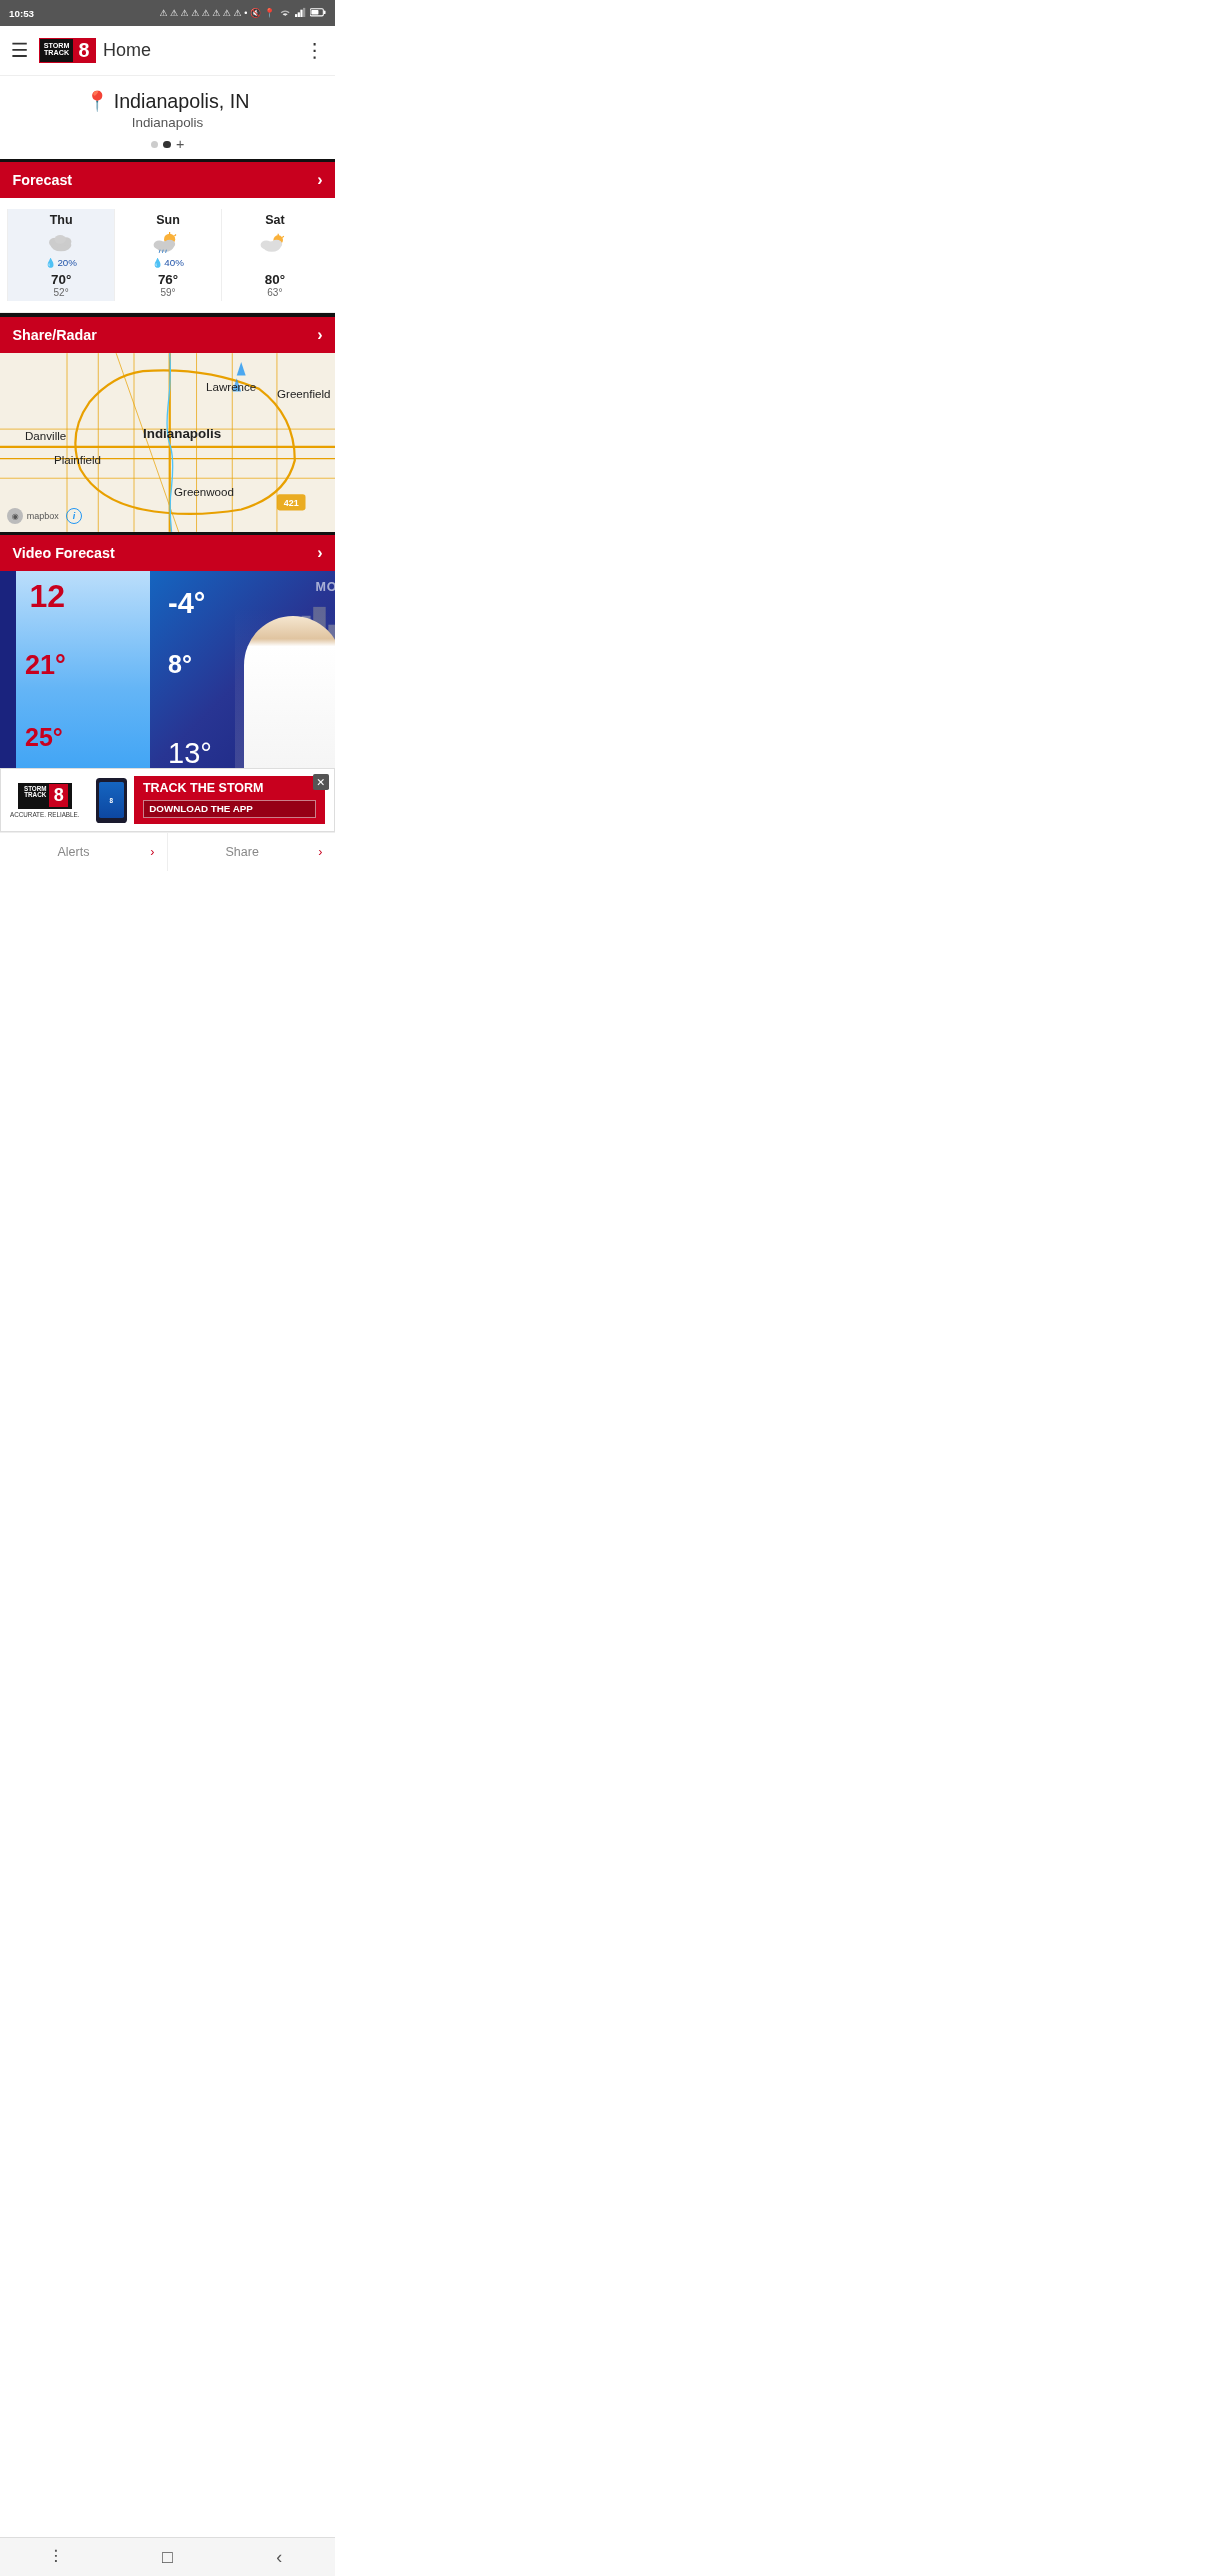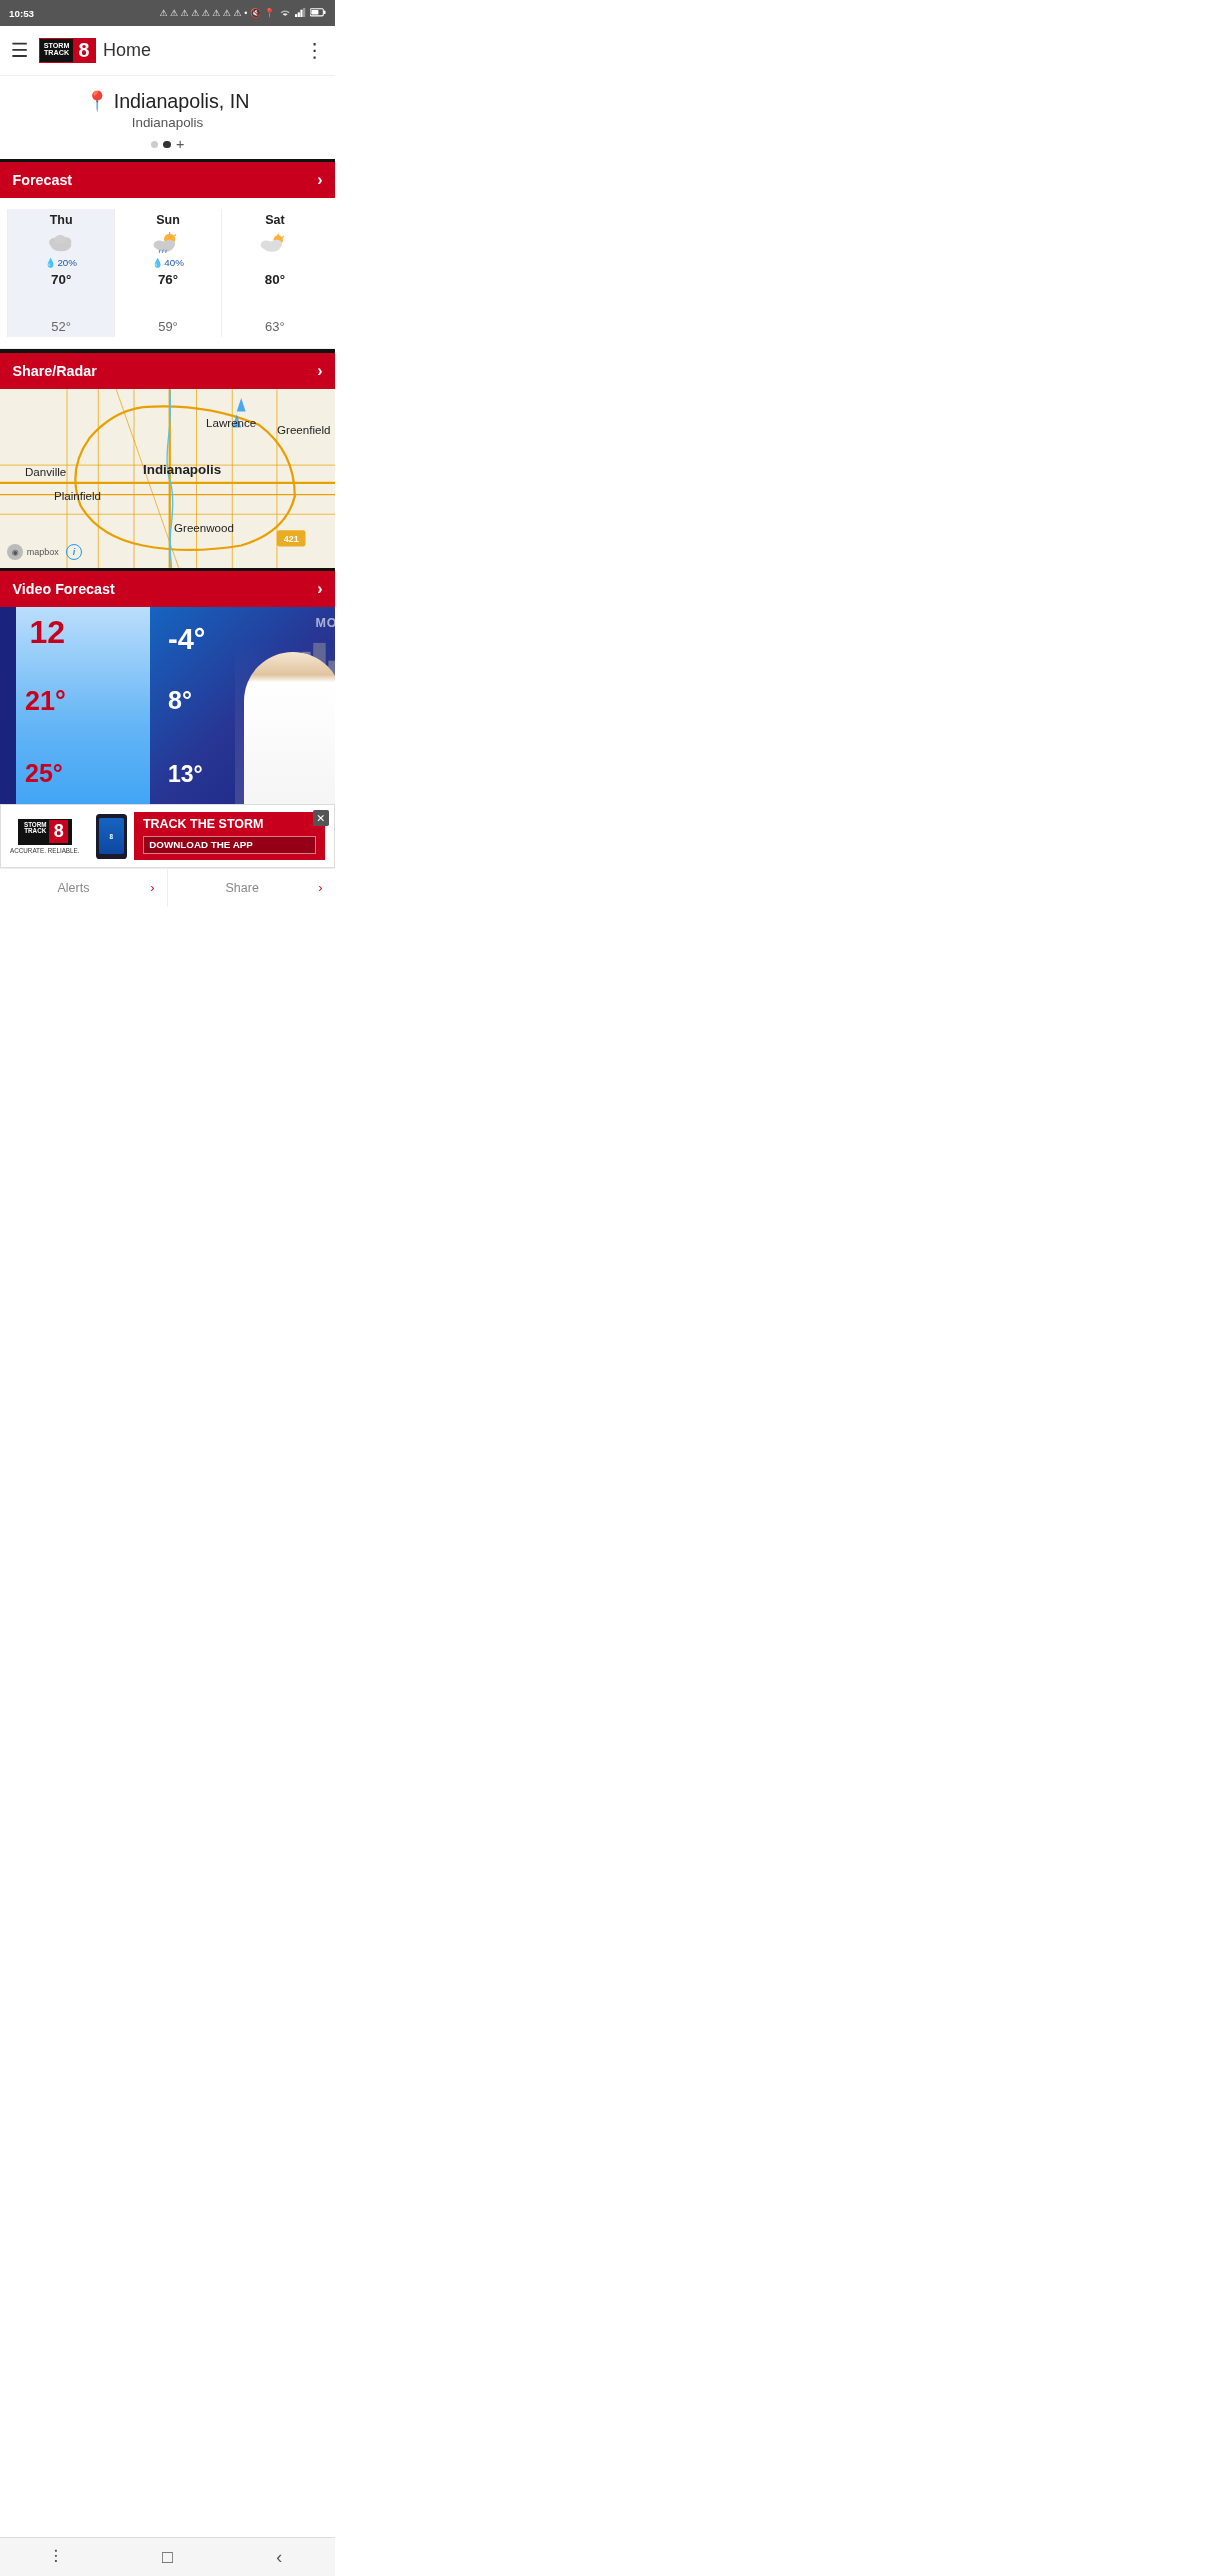--- a/index.html
+++ b/index.html
@@ -202,23 +202,22 @@
       gap: 0.9px;
       margin-bottom: 3.6px;
     }
     .precip-dot { color: #2255aa; font-size: 9px; }
     .day-high {
       font-size: 13.4px;
       font-weight: 700;
       color: #222;
     }
     .day-low {
-      font-size: 13px;
+      font-size: 10px;
       color: #666;
-      margin-top: 32px;
     }
 
     
     .map-container {
       position: relative;
       width: 100%;
       height: 179px;
       background: #f5f0e8;
       overflow: hidden;
     }
@@ -643,21 +642,21 @@
           <line x1="6" y1="30" x2="10" y2="26" stroke="#f9a825" stroke-width="2"></line>
           <line x1="4" y1="20" x2="9" y2="20" stroke="#f9a825" stroke-width="2"></line>
           <line x1="6" y1="10" x2="10" y2="14" stroke="#f9a825" stroke-width="2"></line>
         </svg>
       </div>
     </div>
 
     <div style="position:absolute;right:0;top:0;width:60%;height:100%;background:linear-gradient(135deg,#1565c0 0%,#283593 50%,#1a237e 100%);">
       <div style="position:absolute;top:18px;left:18px;font-size:29px;font-weight:900;color:#fff;line-height:1;">-4°</div>
       <div style="position:absolute;top:81px;left:18px;font-size:25px;font-weight:900;color:#fff;line-height:1;">8°</div>
-      <div style="position:absolute;bottom:18px;left:18px;font-size:23px;font-weight:700;color:#fff;line-height:1;">13°</div>
+      <div style="position:absolute;bottom:0;left:18px;font-size:29px;font-weight:400;color:#fff;line-height:1;">13°</div>
 
       <div style="position:absolute;top:27px;right:0;width:72px;height:89px;opacity:0.5;">
         <svg viewBox="0 0 80 100" width="72" height="89">
           <rect x="10" y="40" width="12" height="60" fill="#aaa"></rect>
           <rect x="25" y="20" width="10" height="80" fill="#bbb"></rect>
           <rect x="38" y="10" width="14" height="90" fill="#999"></rect>
           <rect x="55" y="30" width="10" height="70" fill="#aaa"></rect>
           <rect x="68" y="50" width="8" height="50" fill="#bbb"></rect>
         </svg>
       </div>

